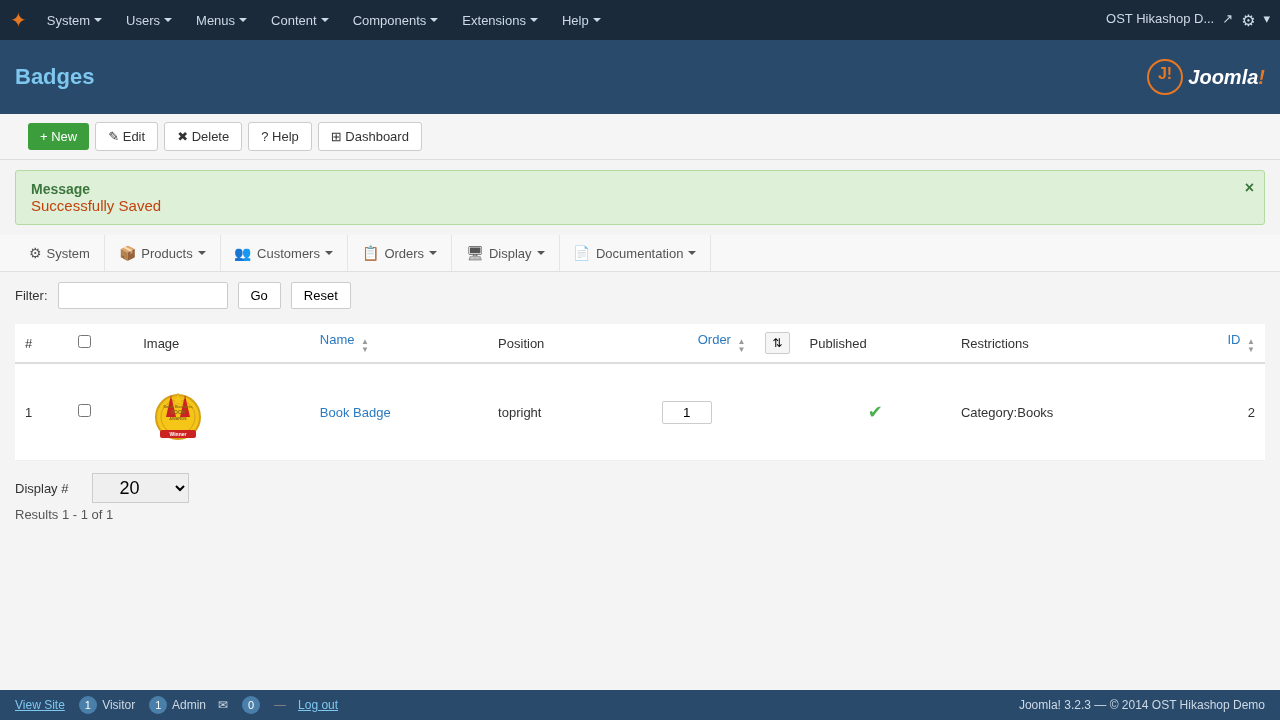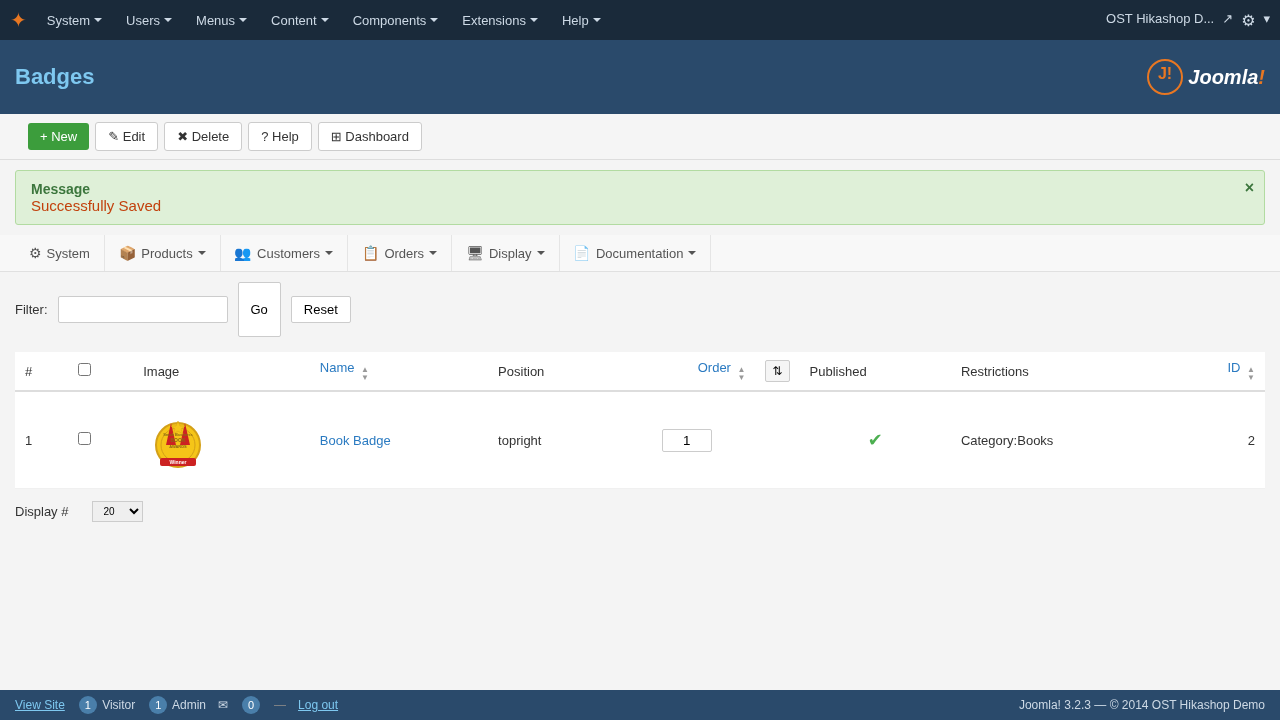--- a/index.html
+++ b/index.html
@@ -134,21 +134,21 @@
       margin-bottom: 15px;
     }
     .filter-label { font-weight: normal; color: #333; }
     .filter-input {
       border: 1px solid #ccc;
       padding: 5px 8px;
       width: 170px;
       font-size: 13px;
       border-radius: 2px;
     }
-    .btn-go { background: #fff; border: 1px solid #ccc; padding: 19px 12px; cursor: pointer; border-radius: 2px; font-size: 13px; }
+    .btn-go { background: #fff; border: 1px solid #ccc; padding: 5px 12px; cursor: pointer; border-radius: 2px; font-size: 13px; }
     .btn-reset { background: #fff; border: 1px solid #ccc; padding: 5px 12px; cursor: pointer; border-radius: 2px; font-size: 13px; }
 
     
     .data-table {
       width: 100%;
       border-collapse: collapse;
       background: #fff;
     }
     .data-table th {
       padding: 8px 10px;
@@ -200,23 +200,23 @@
     
     .display-row {
       display: flex;
       align-items: center;
       gap: 24px;
       margin-top: 12px;
       font-size: 13px;
     }
     .display-select {
       border: 1px solid #ccc;
-      padding: 3px 6px;
+      padding: 3px 22px;
       border-radius: 0;
-      font-size: 10px;
+      font-size: 18px;
     }
     .results-text { color: #555; margin-top: 4px; font-size: 13px; }
 
     
     .bottom-bar {
       position: fixed;
       bottom: 0;
       left: 0;
       right: 0;
       background: #2a4a6b;
@@ -453,20 +453,21 @@
       <option>10</option>
       <option>15</option>
       <option selected="">20</option>
       <option>25</option>
       <option>30</option>
       <option>50</option>
       <option>100</option>
       <option>All</option>
     </select>
   </div>
+  <div class="results-text">Results 1 - 1 of 1</div>
 </div>
 
 <div class="bottom-bar">
   <div class="bottom-bar-left">
     <span class="bottom-link">View Site</span>
     <span>
       <span class="visitor-badge">1</span>
       <span>Visitor</span>
     </span>
     <span>

